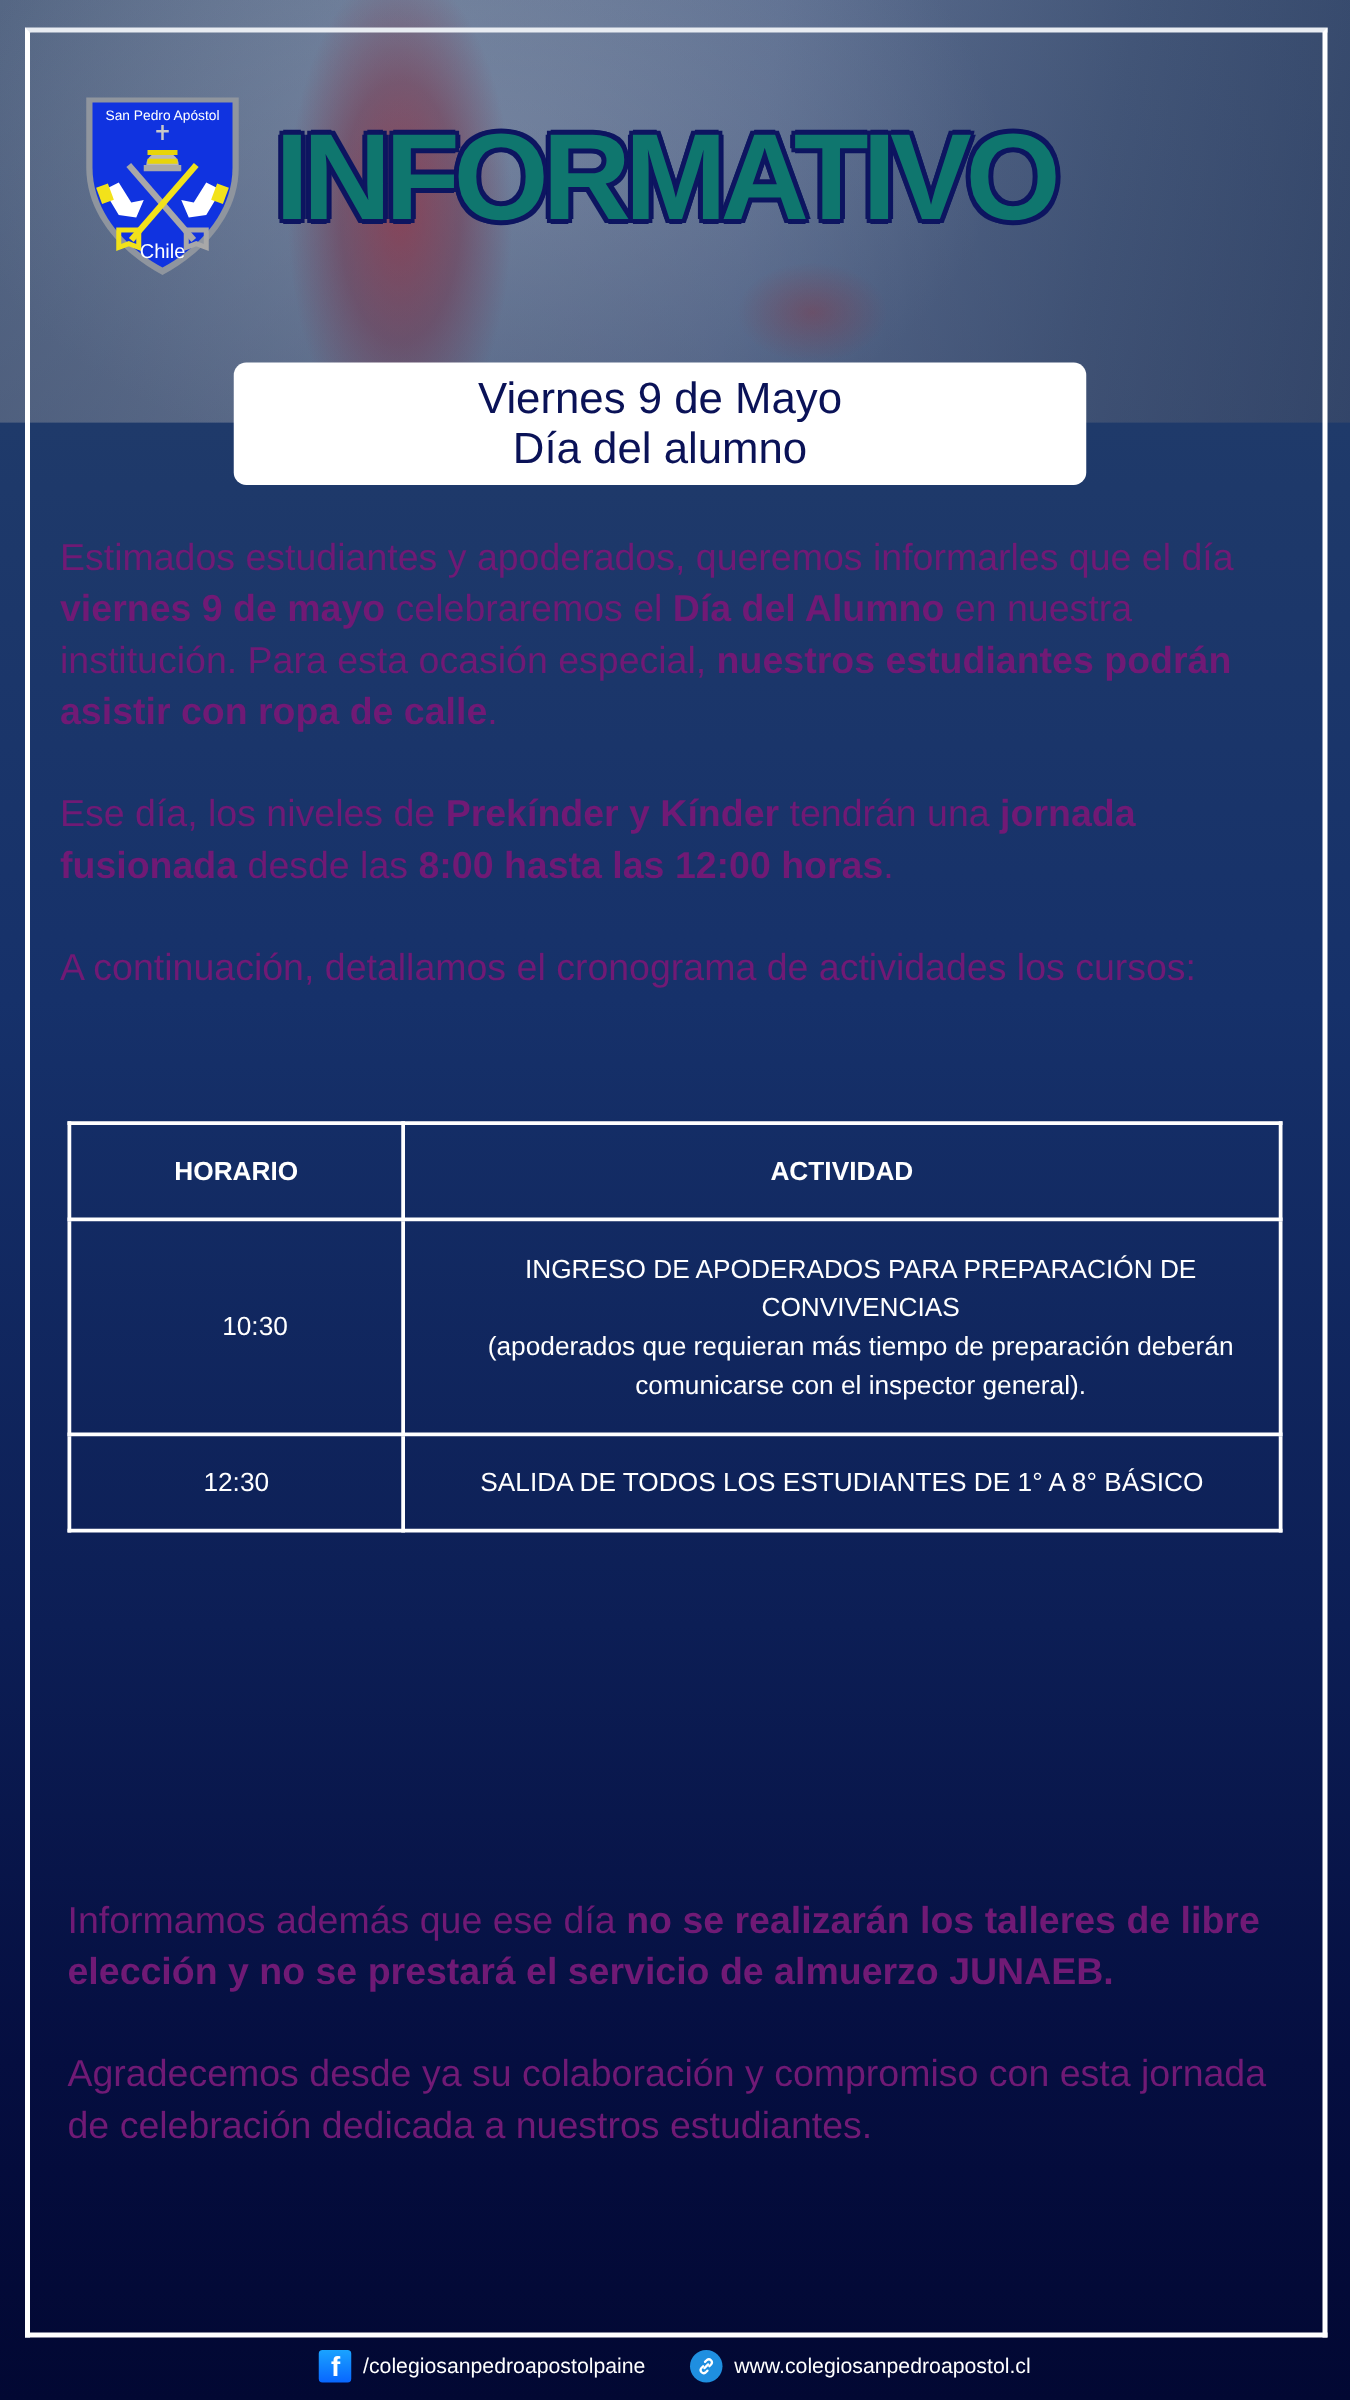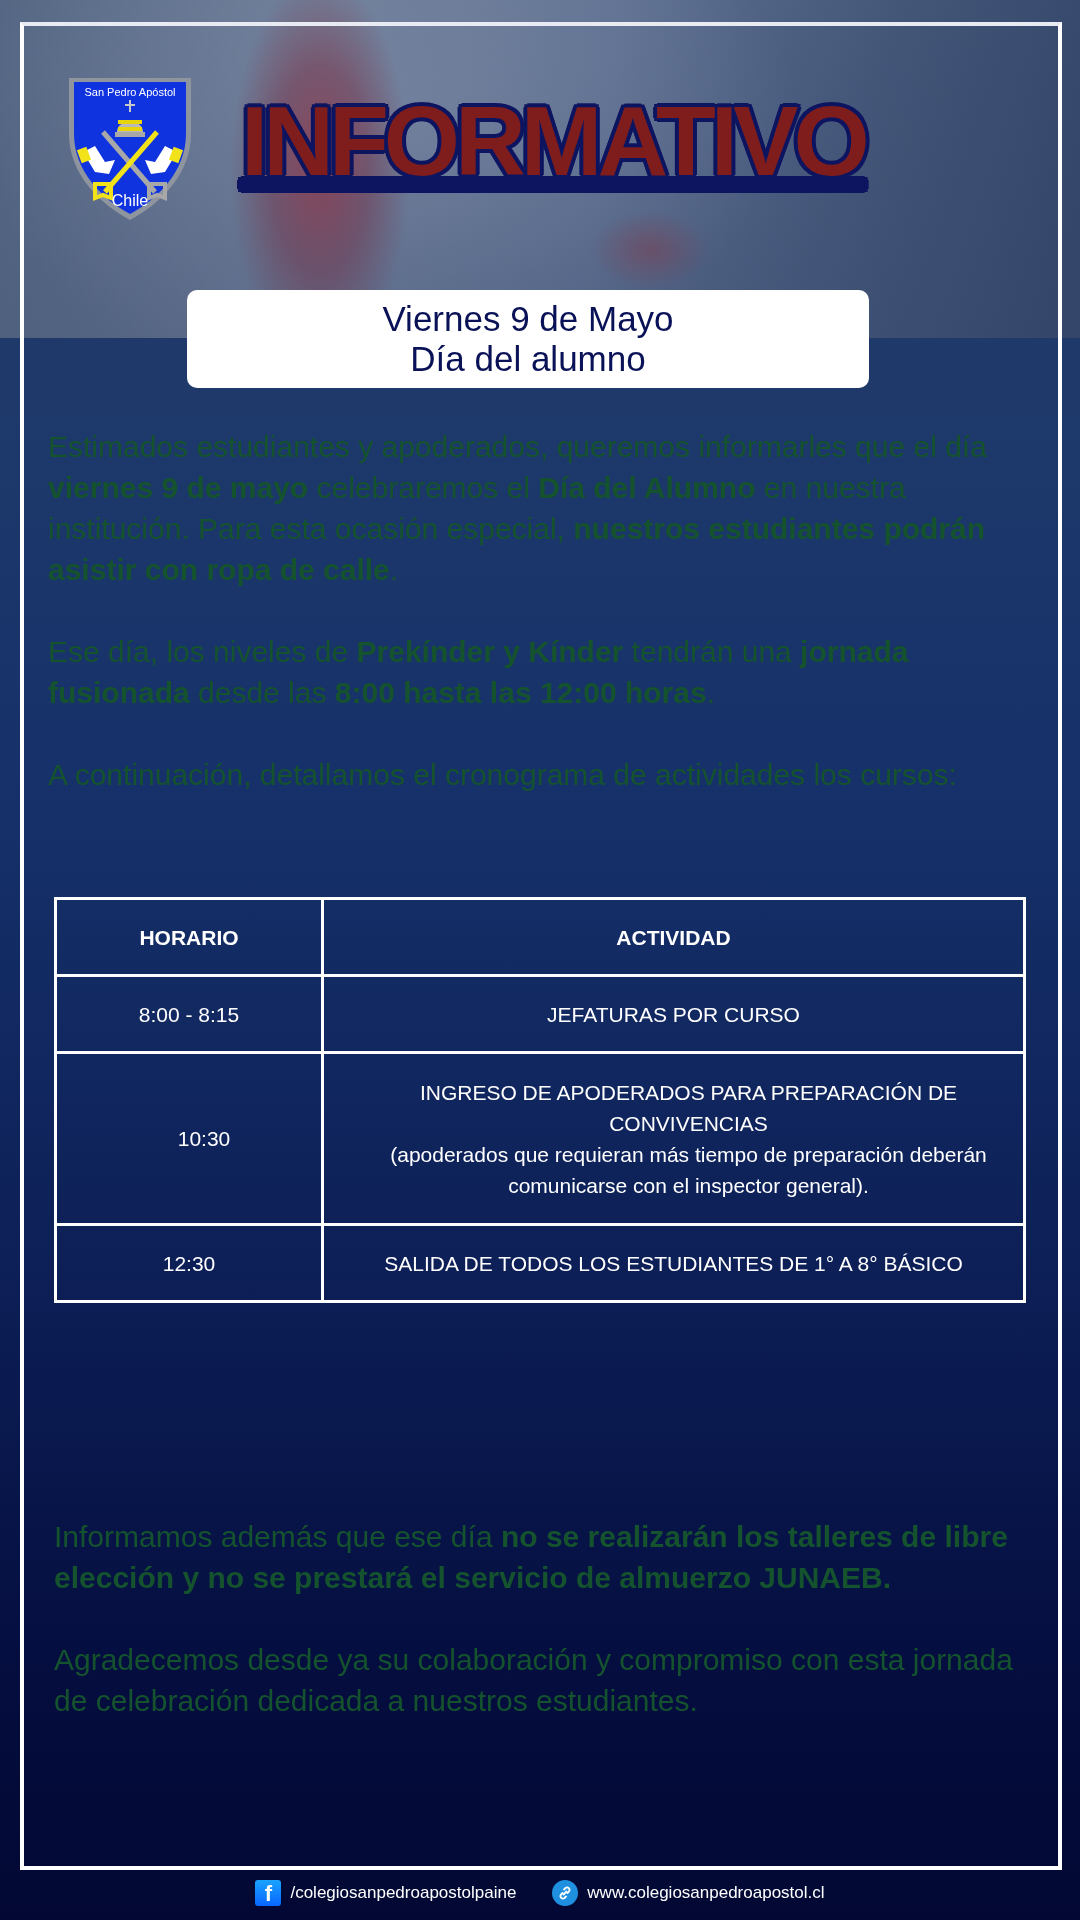--- a/index.html
+++ b/index.html
@@ -26,38 +26,37 @@
   .frame {
     position: absolute; left: 20px; top: 22px; width: 1042px; height: 1848px;
     border: 4px solid #ffffff;
     border-top-color: #e8ecf2;
   }
   
   .crest {
     position: absolute; left: 65px; top: 74px; width: 130px; height: 150px;
   }
   .title {
-    position: absolute; left: 241px; top: 92px;
+    position: absolute; left: 220px; top: 92px;
     font-family: "Liberation Sans", sans-serif; font-weight: 900;
     font-size: 98px; letter-spacing: -5px; line-height: 1;
-    color: #7f1d1d;
+    color: #0f766e;
     -webkit-text-stroke: 4px #0d1560;
     paint-order: stroke fill;
     text-shadow: 0 0 0 #0d1560, 3px 3px 0 #0d1560, -3px -3px 0 #0d1560, 3px -3px 0 #0d1560, -3px 3px 0 #0d1560, 0 4px 0 #0d1560, 4px 0 0 #0d1560, 0 -4px 0 #0d1560, -4px 0 0 #0d1560;
-    text-decoration: underline;
   }
   .date-card {
     position: absolute; left: 187px; top: 290px; width: 682px; height: 98px;
     background: #ffffff; border-radius: 10px;
     display: flex; flex-direction: column; align-items: center; justify-content: center;
     color: #0a1257; font-size: 35px; line-height: 40px; font-weight: 500;
   }
   .body-text {
     position: absolute; left: 48px; width: 990px;
-    font-size: 30px; line-height: 41px; color: #14532d; font-weight: 300;
+    font-size: 30px; line-height: 41px; color: #701a75; font-weight: 300;
   }
   .body-text b { font-weight: 700; }
   .p1 { top: 426px; }
   .p2 { top: 631px; }
   .p3 { top: 754px; }
   .p4 { top: 1516px; left: 54px; width: 1010px; }
   .p5 { top: 1639px; left: 54px; }
 
   .schedule {
     position: absolute; left: 54px; top: 897px; width: 972px;
@@ -140,24 +139,20 @@
 <p class="body-text p3"><span>A continuación, detallamos el cronograma de actividades los cursos:</span></p>
 
 <table class="schedule">
   <thead>
     <tr>
       <th class="c1">HORARIO</th>
       <th>ACTIVIDAD</th>
     </tr>
   </thead>
   <tbody>
-    <tr>
-      <td class="c1">8:00 - 8:15</td>
-      <td>JEFATURAS POR CURSO</td>
-    </tr>
     <tr class="tall">
       <td class="c1">10:30</td>
       <td>
         <div style="padding:0 40px;">INGRESO DE APODERADOS PARA PREPARACIÓN DE CONVIVENCIAS</div>
         <div style="padding:0 20px;">(apoderados que requieran más tiempo de preparación deberán comunicarse con el inspector general).</div>
       </td>
     </tr>
     <tr>
       <td class="c1">12:30</td>
       <td>SALIDA DE TODOS LOS ESTUDIANTES DE 1° A 8° BÁSICO</td>

